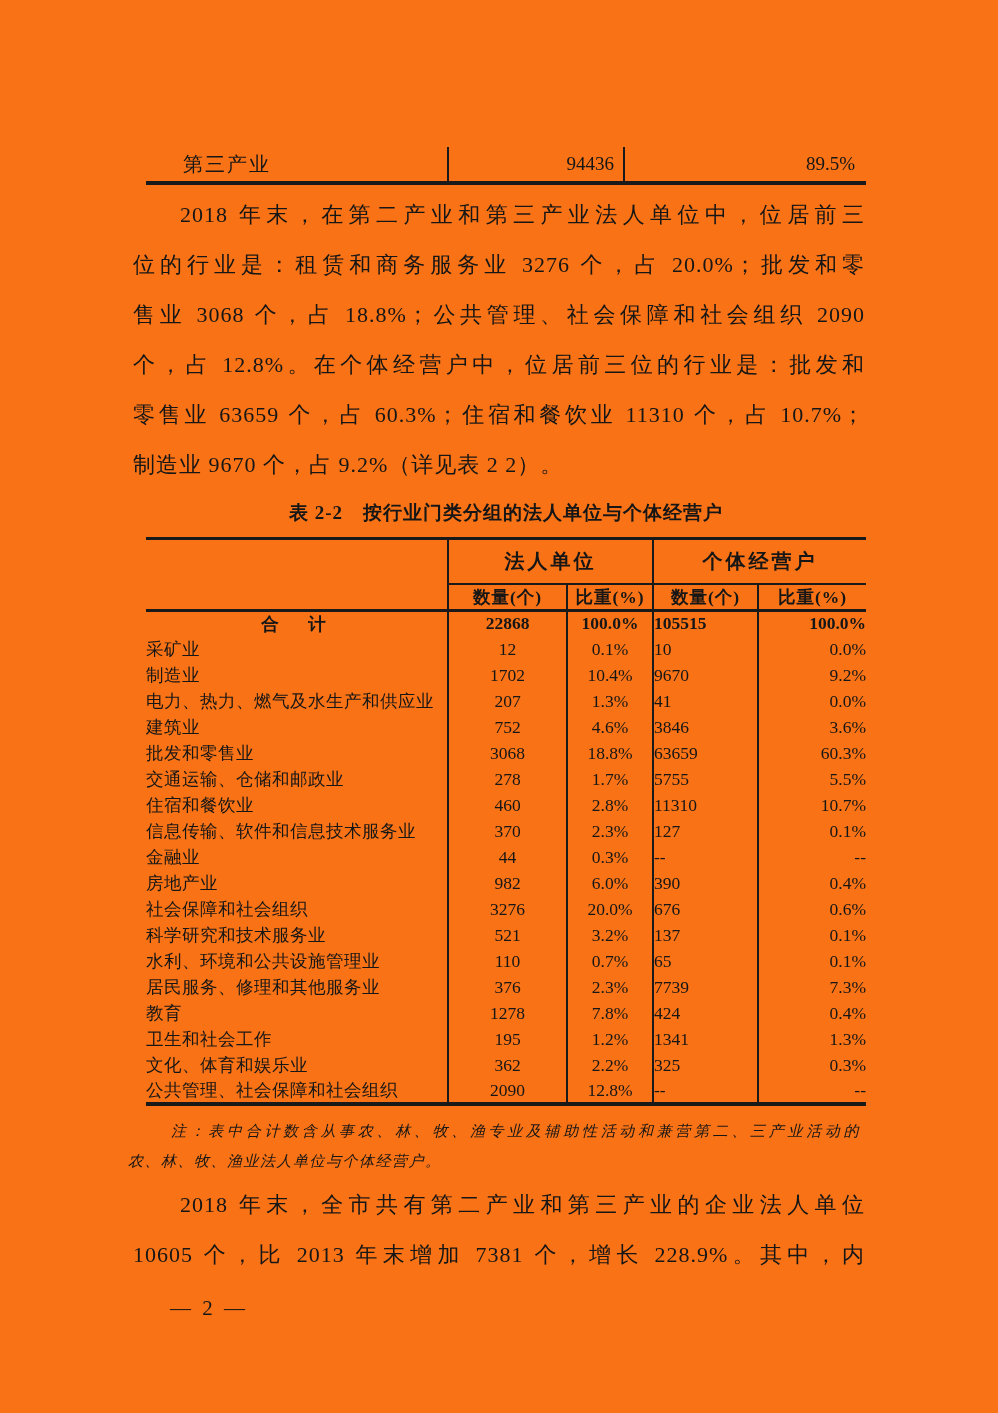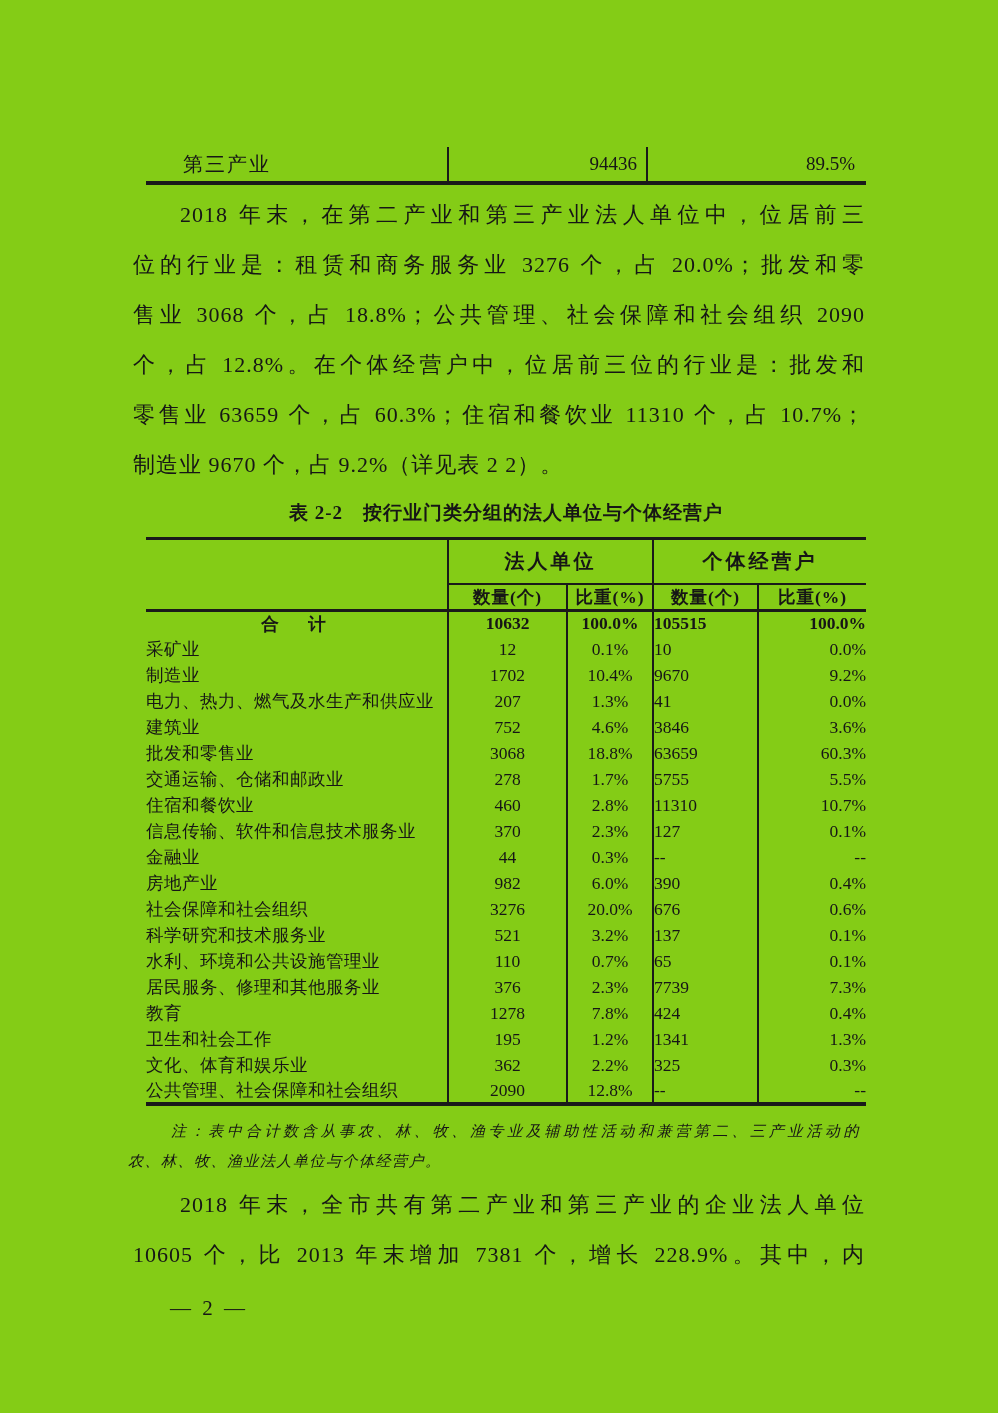--- a/index.html
+++ b/index.html
@@ -1,27 +1,27 @@
 <!DOCTYPE html>
 <html><head>
 <meta charset="utf-8">
 <style>
   html,body{margin:0;padding:0;}
   body{background:#ffffff;}
   .page{
-    position:relative;width:998px;height:1413px;background:#84cc16;
+    position:relative;width:998px;height:1413px;background:#f97316;
     font-family:"Liberation Serif","DejaVu Serif",serif;color:#161616;
     overflow:hidden;
   }
 
   
   .top-table{position:absolute;left:146px;top:147px;width:720px;border-bottom:4px solid #1a1a1a;}
   .tt-row{display:flex;align-items:stretch;height:34px;font-size:20px;}
   .tt-c1{box-sizing:border-box;width:303px;border-right:2px solid #1a1a1a;padding-left:37px;display:flex;align-items:center;letter-spacing:2px;}
-  .tt-c2{box-sizing:border-box;width:199px;border-right:2px solid #1a1a1a;display:flex;align-items:center;justify-content:flex-end;padding-right:9px;font-size:19px;}
+  .tt-c2{box-sizing:border-box;width:176px;border-right:2px solid #1a1a1a;display:flex;align-items:center;justify-content:flex-end;padding-right:9px;font-size:19px;}
   .tt-c3{box-sizing:border-box;flex:1;display:flex;align-items:center;justify-content:flex-end;padding-right:11px;font-size:19px;}
 
   
   .para{position:absolute;width:732px;font-size:22px;letter-spacing:1px;}
   .para1{left:133px;top:190px;}
   .para2{left:133px;top:1180px;}
   .pline{height:50px;line-height:50px;text-align:justify;text-align-last:justify;overflow:hidden;}
   .pline.indent{text-indent:47px;}
   .pline.pend{text-align-last:left;}
 
@@ -97,21 +97,21 @@
       <tr class="h2">
         <th class="bl">数量(个)</th>
         <th class="bl">比重(%)</th>
         <th class="bl">数量(个)</th>
         <th class="bl">比重(%)</th>
       </tr>
     </thead>
     <tbody id="table-body">
         <tr class="total-row">
           <td class="c-ind c-center">合　计</td>
-          <td class="c-num bl">10632</td>
+          <td class="c-num bl">22868</td>
           <td class="c-pct bl">100.0%</td>
           <td class="c-num2 bl">105515</td>
           <td class="c-pct2 bl">100.0%</td>
         </tr>
         <tr>
           <td class="c-ind">采矿业</td>
           <td class="c-num bl">12</td>
           <td class="c-pct bl">0.1%</td>
           <td class="c-num2 bl">10</td>
           <td class="c-pct2 bl">0.0%</td>

